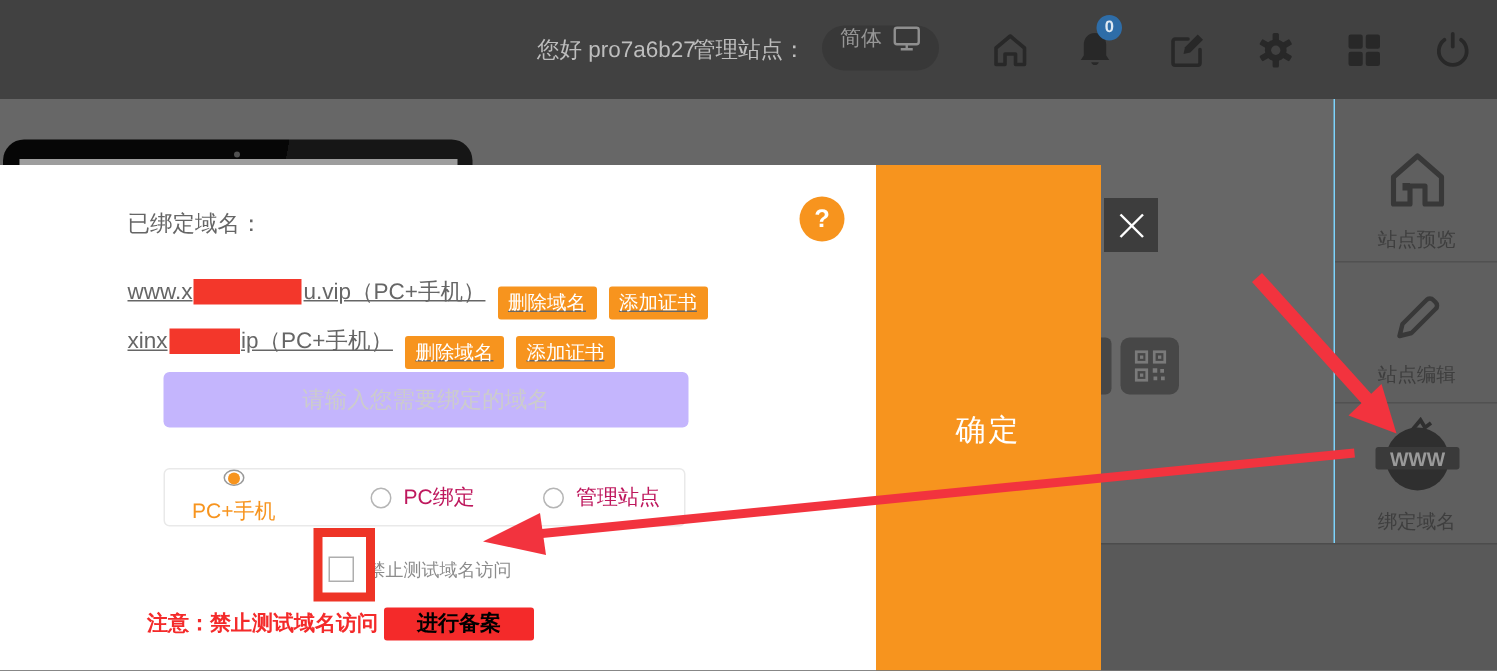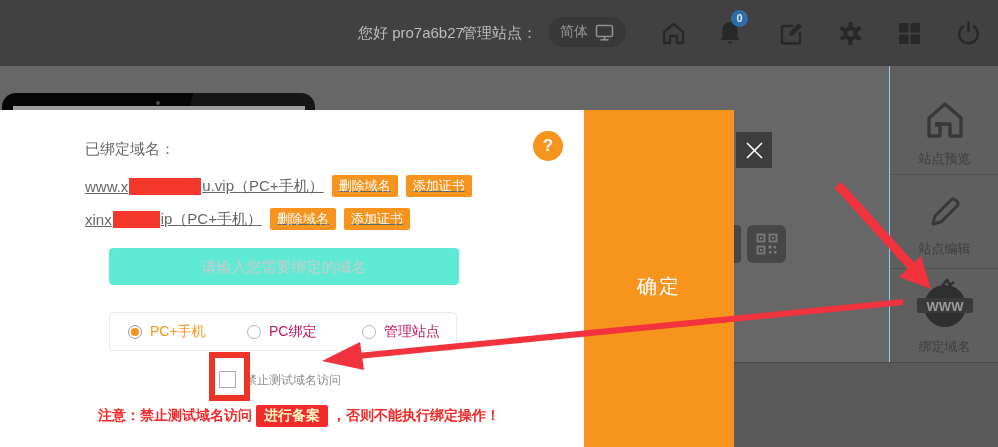--- a/index.html
+++ b/index.html
@@ -5,21 +5,21 @@
   html,body{margin:0;padding:0;background:#888;}
   *{box-sizing:border-box;font-family:"Liberation Sans","DejaVu Sans",sans-serif;}
   #canvas{position:relative;width:998px;height:447px;overflow:hidden;background:#676767;}
 
   
   .topbar{position:absolute;left:0;top:0;width:998px;height:66px;background:#414141;z-index:5;}
   .topbar-text{position:absolute;top:24px;font-size:15px;color:#bdbdbd;white-space:nowrap;}
   .greeting{left:358px;}
   .manage{left:442px;padding-left:20px;}
   .lang-pill{position:absolute;left:548px;top:17px;width:78px;height:30px;background:#383838;
-             border-radius:15px;display:flex;align-items:center;justify-content:center;gap:7px;cursor:pointer;}
+             border-radius:15px;display:flex;justify-content:center;gap:7px;cursor:pointer;}
   .lang-pill span{font-size:14px;color:#979797;}
   .tb-icon{position:absolute;top:16px;width:30px;height:34px;display:flex;align-items:center;justify-content:center;cursor:pointer;}
   .i-home{left:658px;}.i-bell{left:715px;}.i-edit{left:776px;}.i-gear{left:835px;}.i-grid{left:894px;}.i-power{left:953px;}
   .badge{position:absolute;left:16px;top:-6px;width:17px;height:17px;border-radius:50%;background:#2e6da8;
          color:#dfe9f2;font-size:11px;line-height:17px;text-align:center;font-weight:bold;}
 
   
   .overlay{position:absolute;left:0;top:66px;width:998px;height:381px;background:#676767;z-index:1;}
   .tablet{position:absolute;left:2px;top:93px;width:313px;height:30px;z-index:2;
           background:linear-gradient(100deg,#060606 60%,#161616 60%);border-radius:14px 14px 0 0;}
@@ -44,39 +44,39 @@
   
   .modal{position:absolute;left:0;top:110px;width:584px;height:337px;background:#ffffff;z-index:10;}
   .help-btn{position:absolute;left:533px;top:21px;width:30px;height:30px;border-radius:50%;background:#f7941e;
             color:#fff;font-size:17px;font-weight:bold;text-align:center;line-height:30px;cursor:pointer;}
   .bound-label{position:absolute;left:85px;top:30px;font-size:15px;color:#666;}
   .dom-row{position:absolute;left:85px;display:flex;align-items:center;font-size:15px;color:#666;white-space:nowrap;text-decoration:underline;}
   .dom-row1{top:65px;}.dom-row2{top:98px;}
   .redact{display:inline-block;height:17px;background:#f3372b;margin:0 1px;}
   .redact1{width:72px;}.redact2{width:47px;}
   .mini-btn{display:inline-block;margin-left:8px;padding:2px 7px;background:#f7941e;color:#fff;
-            font-size:13px;border-radius:2px;cursor:pointer;}
-  .domain-input{position:absolute;left:109px;top:138px;width:350px;height:37px;background:#5eead4;
+            font-size:13px;border-radius:2px;cursor:pointer;margin-top:16px;}
+  .domain-input{position:absolute;left:109px;top:138px;width:350px;height:37px;background:#c4b5fd;
                 border:none;border-radius:4px;text-align:center;font-size:15px;color:#666;outline:none;}
   .domain-input::placeholder{color:#ccc;}
   .radio-box{position:absolute;left:109px;top:202px;width:348px;height:39px;border:1px solid #e9e9e9;border-radius:4px;}
   .radio-item{position:absolute;top:0;height:37px;display:flex;align-items:center;gap:8px;cursor:pointer;}
-  .radio-item.r0{left:18px;}.radio-item.r1{left:137px;}.radio-item.r2{left:252px;}
+  .radio-item.r0{left:18px;flex-direction:column;}.radio-item.r1{left:137px;}.radio-item.r2{left:252px;}
   .radio-circle{width:14px;height:14px;border-radius:50%;border:1px solid #b5b5b5;background:#fff;
                 display:flex;align-items:center;justify-content:center;}
   .radio-circle.sel{border-color:#999;}
   .radio-dot{width:8px;height:8px;border-radius:50%;background:#f7941e;}
   .radio-label{font-size:14px;color:#be185d;}
   .radio-label.sel{color:#f7941e;}
   .checkbox{position:absolute;left:219px;top:261px;width:17px;height:17px;background:#fff;
             border:1px solid #aeaeae;cursor:pointer;}
   .checkbox-label{position:absolute;left:245px;top:262px;font-size:12px;color:#8c8c8c;}
   .warning{position:absolute;left:98px;top:295px;font-size:14px;font-weight:bold;color:#f42a2a;white-space:nowrap;
            display:flex;align-items:center;}
-  .warning-link{background:#f42a2a;color:#fef9c3;padding:2px 8px;margin:0 4px;border-radius:2px;cursor:pointer;}
+  .warning-link{background:#f42a2a;color:#000000;padding:2px 22px;margin:0 4px;border-radius:2px;cursor:pointer;}
 
   .confirm-btn{position:absolute;left:584px;top:110px;width:150px;height:337px;background:#f7941e;z-index:11;cursor:pointer;}
   .confirm-label{position:absolute;left:0;top:163px;width:150px;text-align:center;color:#fff;
                  font-size:20px;letter-spacing:2px;}
 
   
   .annot{position:absolute;left:0;top:0;z-index:50;pointer-events:none;}
 </style>
 </head>
 <body>
@@ -245,21 +245,20 @@
         <span class="radio-label">管理站点</span>
       </div>
     </div>
 
     <div class="checkbox"></div>
     <div class="checkbox-label">禁止测试域名访问</div>
 
     <div class="warning">
       <span>注意：禁止测试域名访问</span>
       <span class="warning-link">进行备案</span>
-      <span>，否则不能执行绑定操作！</span>
     </div>
   </div>
 
   <div class="confirm-btn">
     <div class="confirm-label">确定</div>
   </div>
 
   <svg class="annot" width="998" height="447" viewBox="0 0 998 447">
     <rect x="212" y="355" width="35" height="43" fill="none" stroke="#ee3426" stroke-width="6"></rect>
     <g>

